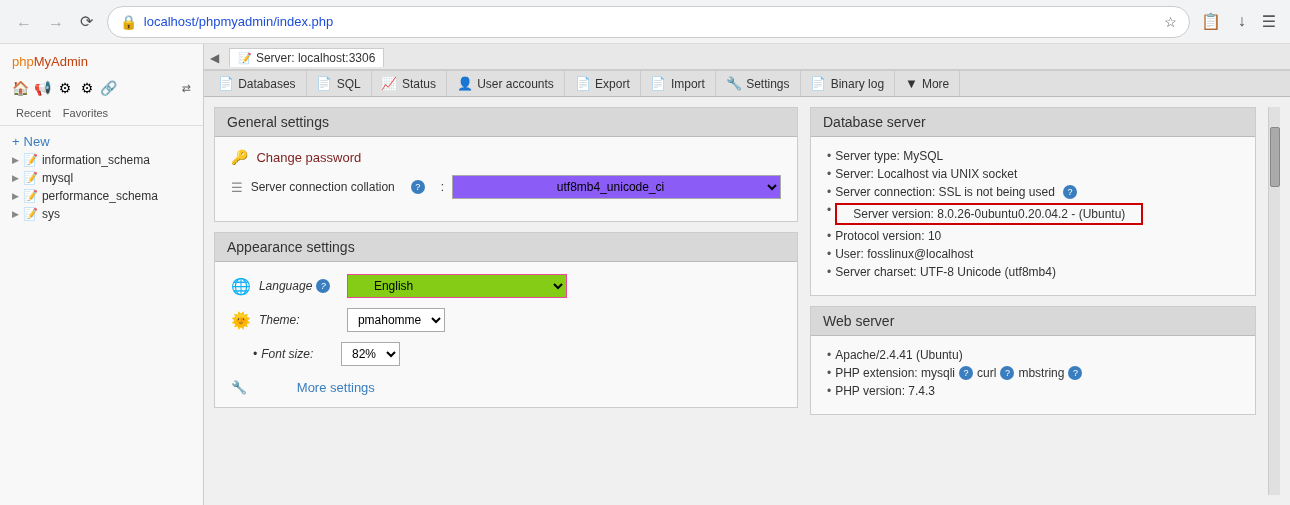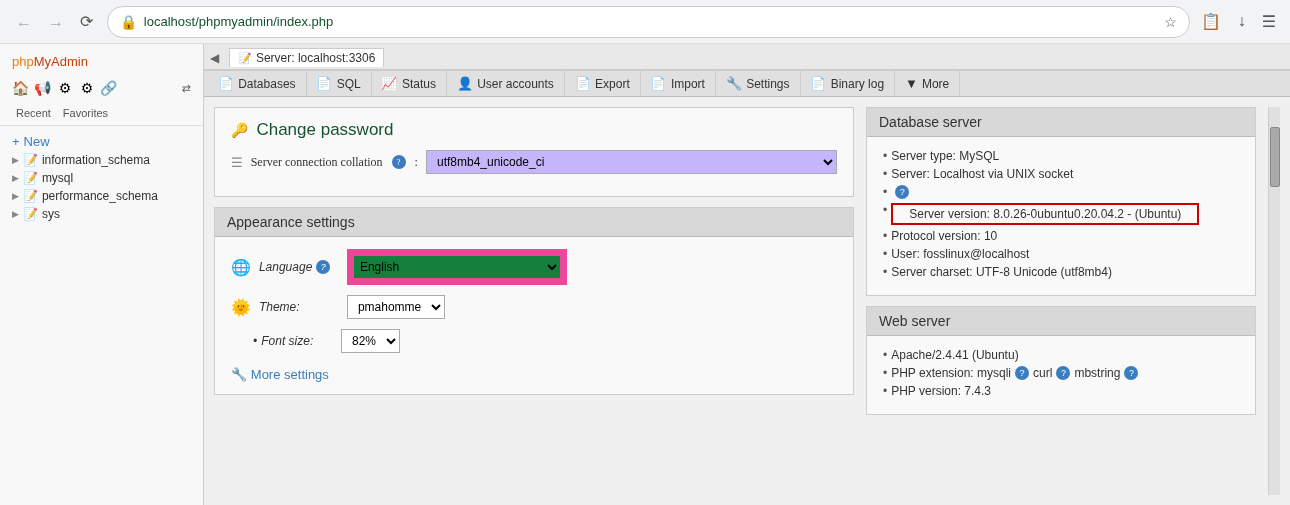--- a/index.html
+++ b/index.html
@@ -27,21 +27,21 @@
       display: flex;
       align-items: center;
       background: white;
       border: 1px solid #ccc;
       border-radius: 20px;
       padding: 4px 12px;
       gap: 6px;
       height: 32px;
     }
     .address-bar input {
-      border: none; outline: none; flex: 1; font-size: 13px; color: #14532d;
+      border: none; outline: none; flex: 1; font-size: 13px; color: #1d4ed8;
     }
     .browser-actions { display: flex; gap: 8px; color: #555; font-size: 18px; }
     .browser-actions span { cursor: pointer; padding: 2px 4px; }
 
     
     .app-container {
       display: flex;
       height: calc(505px - 44px);
     }
 
@@ -168,21 +168,21 @@
     }
 
     
     .left-panels {
       flex: 1;
       display: flex;
       flex-direction: column;
       gap: 10px;
     }
     .right-panels {
-      width: 390px;
+      width: 446px;
       display: flex;
       flex-direction: column;
       gap: 10px;
     }
 
     .panel {
       background: #f9f9f9;
       border: 1px solid #ccc;
     }
     .panel-header {
@@ -198,77 +198,77 @@
     }
 
     
     .settings-row {
       display: flex;
       align-items: center;
       gap: 8px;
       margin-bottom: 10px;
     }
     .settings-link {
-      color: #14532d;
+      color: #7f1d1d;
       cursor: pointer;
       text-decoration: none;
-      font-size: 17px;
+      font-size: 13px;
       display: flex;
       align-items: center;
       gap: 6px;
     }
     .settings-label {
       font-size: 12px;
       color: #333;
       display: flex;
       align-items: center;
-      gap: 9px;
-      font-family: Liberation Serif, serif;
+      gap: 16px;
     }
     .info-icon {
       display: inline-flex;
       align-items: center;
       justify-content: center;
       width: 14px; height: 14px;
       border-radius: 50%;
       background: #3a7ebf;
       color: white;
       font-size: 9px;
       cursor: pointer;
     }
     .collation-select {
       flex: 1;
       padding: 3px 6px;
       font-size: 12px;
       border: 1px solid #aaa;
-      background: #c4b5fd;
+      background: #8b5cf6;
+      text-align: center;
     }
 
     
     .appearance-row {
       display: flex;
       align-items: center;
       gap: 8px;
       margin-bottom: 10px;
     }
     .appearance-label {
       font-size: 12px;
       color: #333;
       display: flex;
       align-items: center;
       gap: 4px;
       min-width: 80px;
       font-style: italic;
     }
     .lang-select {
       flex: 1;
-      padding: 3px 2px;
-      font-size: 12px;
-      border: 7px solid #ec4899;
-      background: #15803d;
+      padding: 3px 22px;
+      font-size: 12px;
+      border: 1px solid #ec4899;
+      background: #84cc16;
       max-width: 220px;
     }
     .theme-select {
       padding: 3px 6px;
       font-size: 12px;
       border: 1px solid #aaa;
       background: white;
     }
     .fontsize-select {
       padding: 3px 6px;
@@ -464,20 +464,23 @@
         <span class="tab-icon">▼</span>
         <span>More</span>
       </div>
     </div>
 
     <div class="content-area">
 
       <div class="left-panels">
 
         <div class="panel">
+          <div class="panel-header">
+            <span>General settings</span>
+          </div>
           <div class="panel-body">
             <div class="settings-row">
               <span style="color:#888; font-size:14px;">🔑</span>
               <a class="settings-link">
                 <span>Change password</span>
               </a>
             </div>
             <div class="settings-row">
               <span style="color:#888; font-size:13px;">☰</span>
               <span class="settings-label">
@@ -516,21 +519,21 @@
             <div class="appearance-row">
               <span class="appearance-label" style="margin-left:22px;">
                 • <span>Font size:</span>
               </span>
               <select class="fontsize-select">
                 <option>82%</option>
               </select>
             </div>
             <div>
               <span style="color:#888; font-size:13px;">🔧</span>
-              <a class="more-settings-link" style="display:inline-flex;">
+              <a class="more-settings-link" style="display:inline-flex;margin-left:46px;">
                 <span>More settings</span>
               </a>
             </div>
           </div>
         </div>
       </div>
 
       <div class="right-panels">
 
         <div class="panel">
@@ -539,20 +542,21 @@
           </div>
           <div class="panel-body">
             <ul class="server-info-list">
               <li>
                 <span>Server type: MySQL</span>
               </li>
               <li>
                 <span>Server: Localhost via UNIX socket</span>
               </li>
               <li>
+                <span>Server connection: SSL is not being used</span>
                 <span class="info-icon" style="margin-left:4px;">?</span>
               </li>
               <li>
                 <span class="highlighted-row">Server version: 8.0.26-0ubuntu0.20.04.2 - (Ubuntu)</span>
               </li>
               <li>
                 <span>Protocol version: 10</span>
               </li>
               <li>
                 <span>User: fosslinux@localhost</span>

